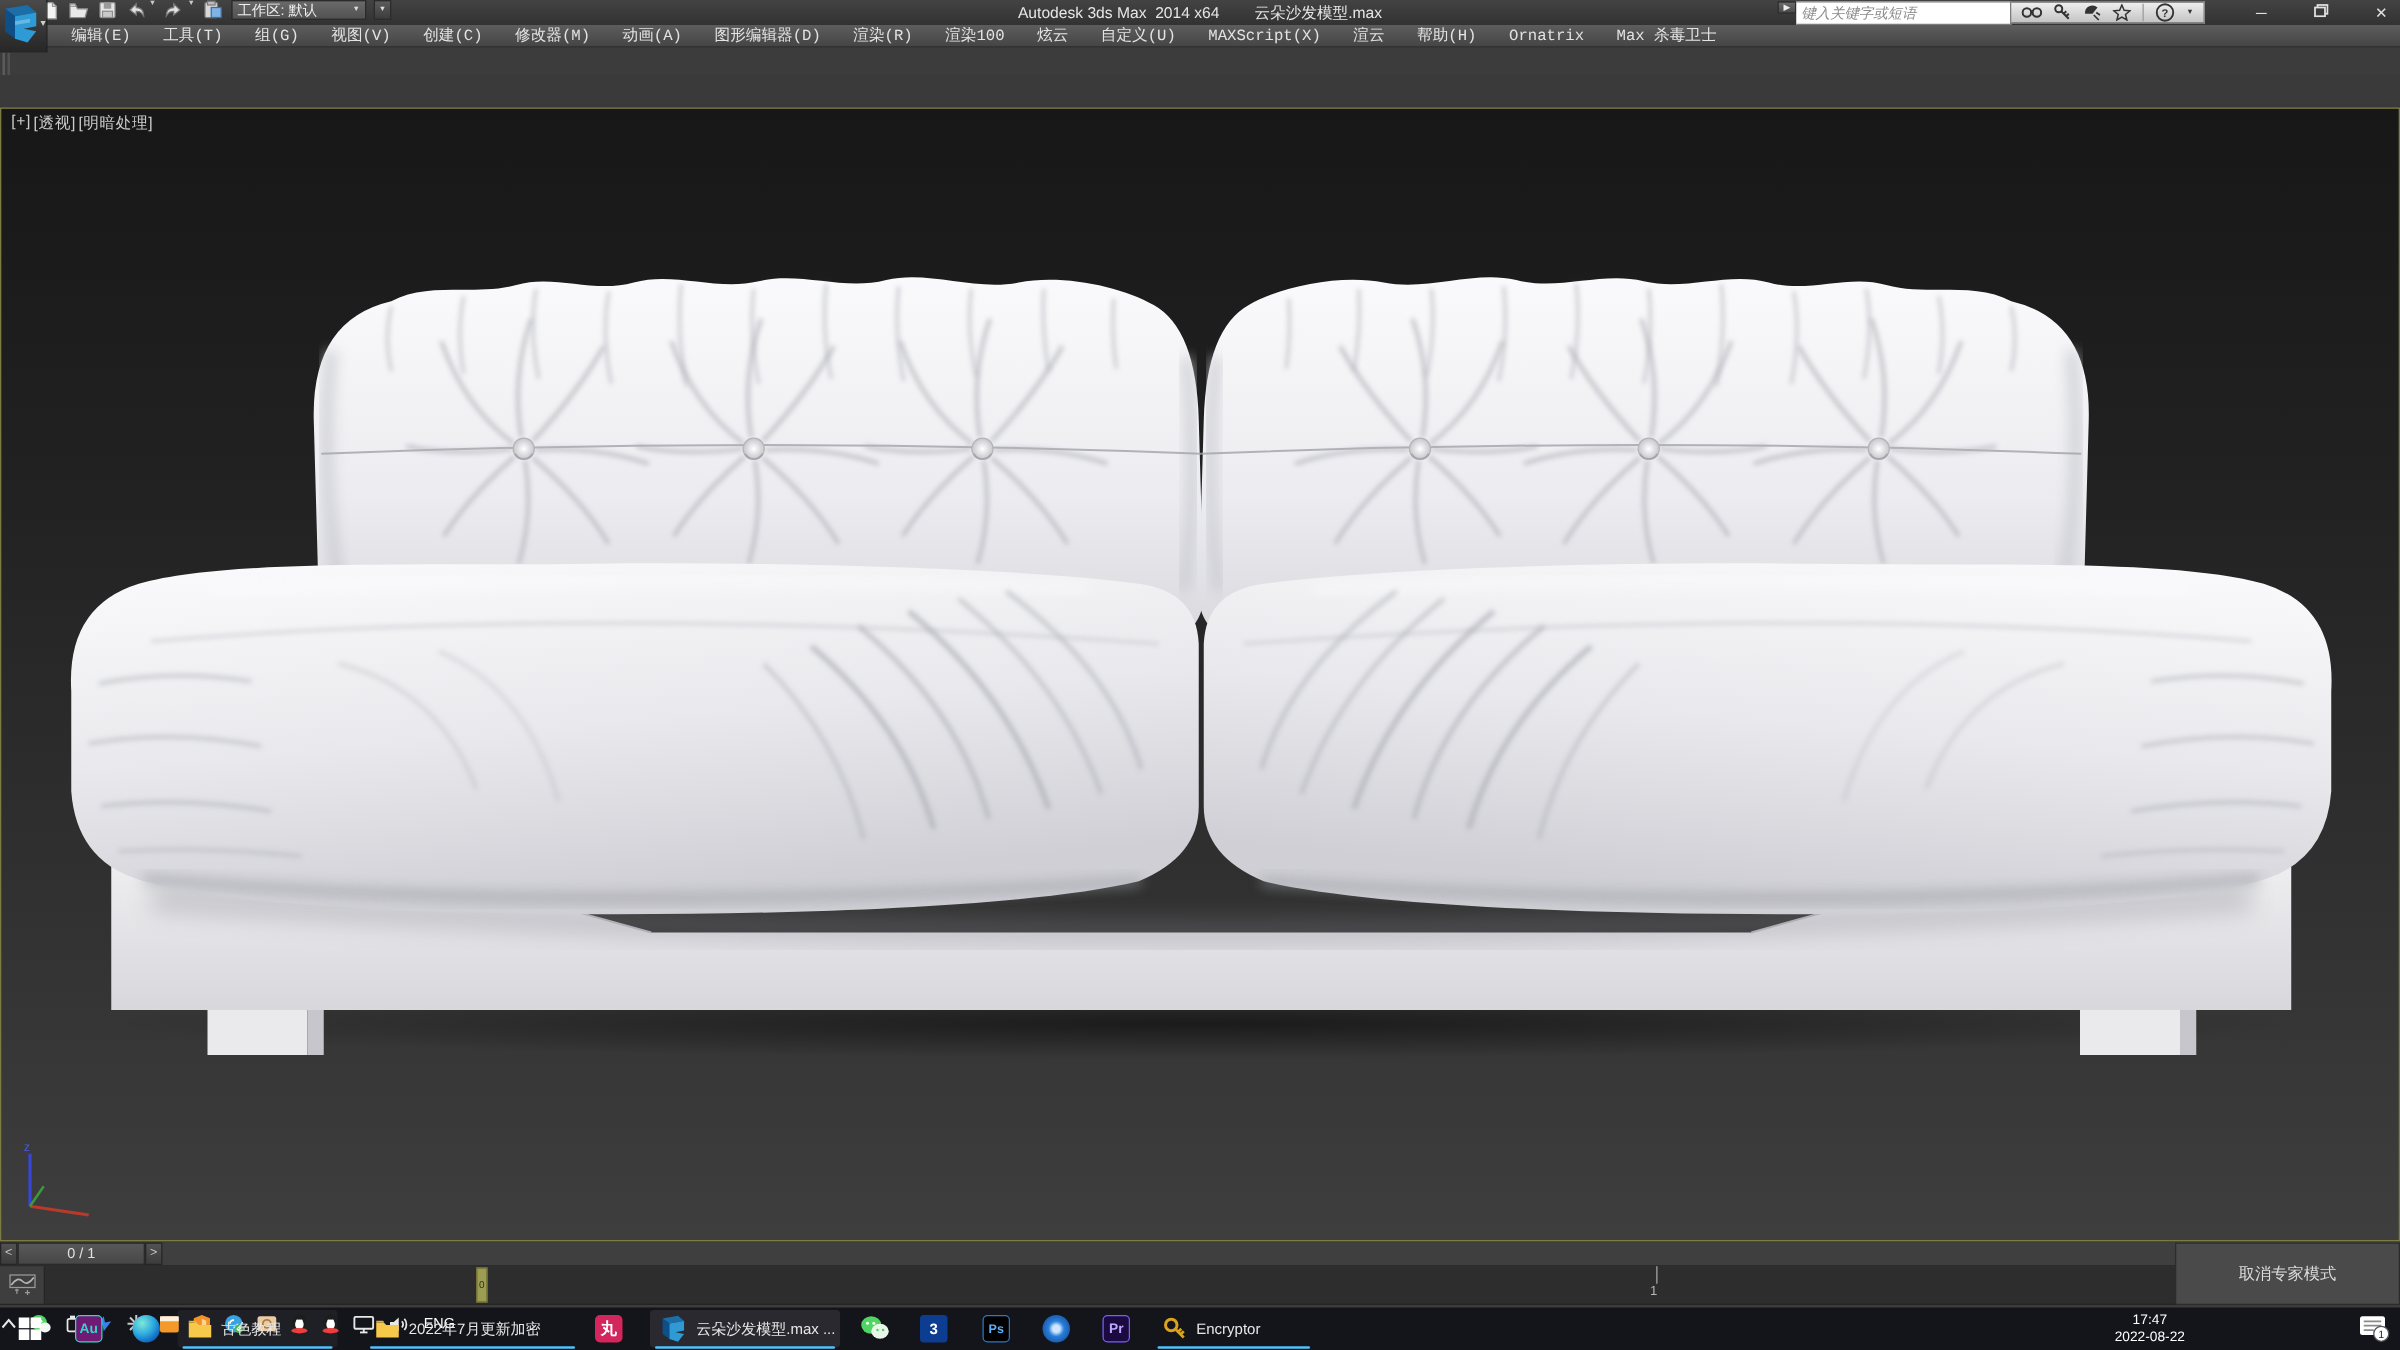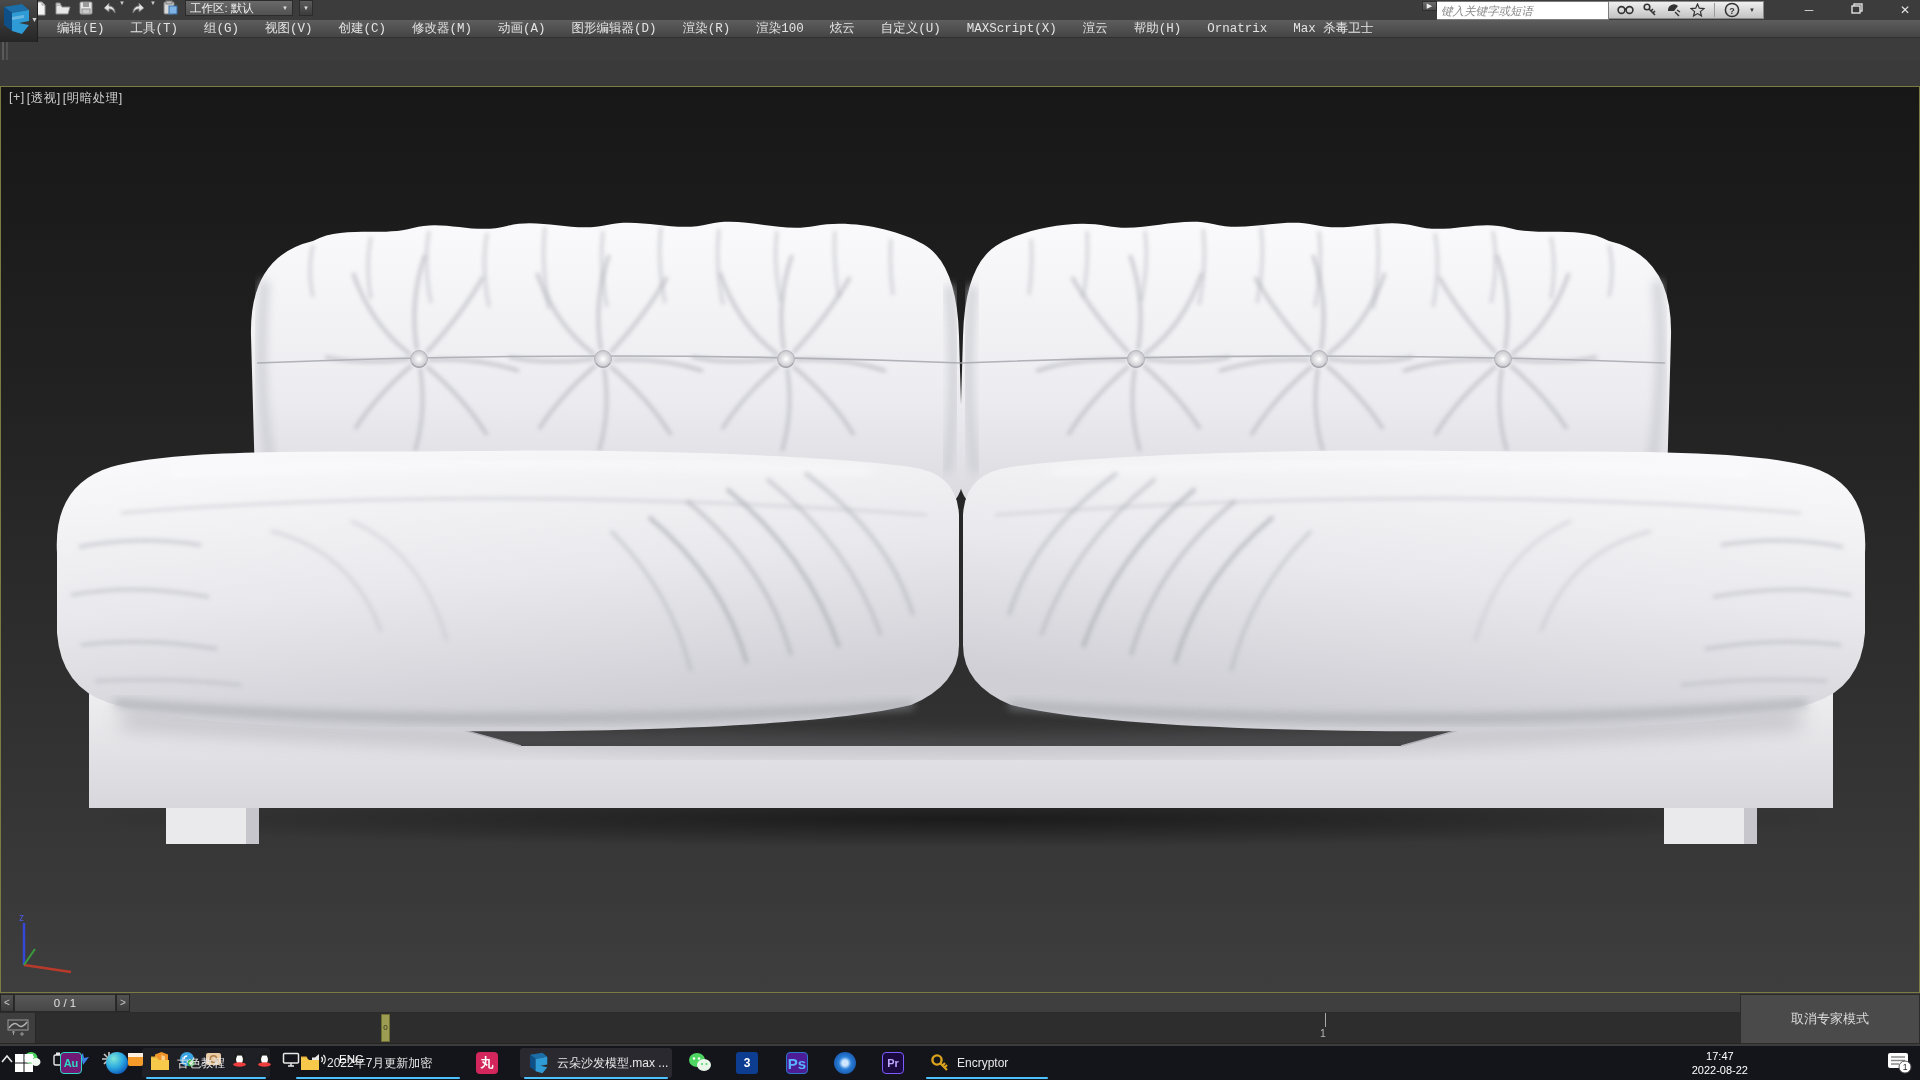--- a/index.html
+++ b/index.html
@@ -72,20 +72,23 @@
   .tray{right:258px;top:4px;height:26px;display:flex;align-items:center;gap:10px;}
   .eng{color:#fff;font-size:11.5px;}
   .clock{right:172px;top:3px;color:#fff;font-size:11px;text-align:center;line-height:14px;}
   .notif{right:8px;top:6px;}
 </style>
 </head>
 <body>
 
 <div class="screen">
 
+  <div class="abs titlebar">
+    <div class="abs title-text"><span>Autodesk 3ds Max  2014 x64</span><span class="doc-sep"></span><span>云朵沙发模型.max</span></div>
+  </div>
 
   <div class="abs appbtn">
     <svg class="abs applogo" viewBox="0 0 30 32">
       <path d="M2 4 L20 1 L27 7 L10 10 Z" fill="#1b6ea8"></path>
       <path d="M2 4 L10 10 L10 28 L2 22 Z" fill="#0d4f86"></path>
       <path d="M10 10 L27 7 L27 18 L17 20 L27 22 L20 31 L10 28 Z" fill="#2f9bd6"></path>
       <path d="M10 14 L22 12 L22 15 L10 17 Z" fill="#9fd4ef" opacity=".5"></path>
     </svg>
     <span class="abs dd">▼</span>
   </div>
@@ -406,21 +409,21 @@
           <circle cx="11" cy="6.5" r="1.2" fill="#fff"></circle>
         <ellipse cx="16" cy="13" rx="7" ry="6" fill="#e9f7ea"></ellipse>
           <circle cx="14" cy="12" r="1" fill="#4fd561"></circle>
           <circle cx="18.5" cy="12" r="1" fill="#4fd561"></circle>
       </svg>
     </div>
     <div class="abs tk" style="left:736px">
         <span class="sq" style="background:#0c3d91;color:#fff;font-size:12px;border-radius:3px">3</span>
       </div>
     <div class="abs tk" style="left:786px">
-        <span class="sq" style="background:#4c1d95;border:1.5px solid #2d77c9;color:#5cb3ff;font-size:15px">Ps</span>
+        <span class="sq" style="background:#000000;border:1.5px solid #2d77c9;color:#5cb3ff;font-size:10px">Ps</span>
       </div>
     <div class="abs tk" style="left:834px">
         <span class="sq" style="background:radial-gradient(circle,#cfe6ff 18%,#2a7ed8 40%,#0b3f8f);border-radius:50%"></span>
       </div>
     <div class="abs tk" style="left:882px">
         <span class="sq" style="background:#1b0a3f;border:1.5px solid #7a5cff;color:#bfa8ff;font-size:11px">Pr</span>
       </div>
 
     <div class="abs tk" style="left:930px">
       <svg width="20" height="20" viewBox="0 0 20 20">

